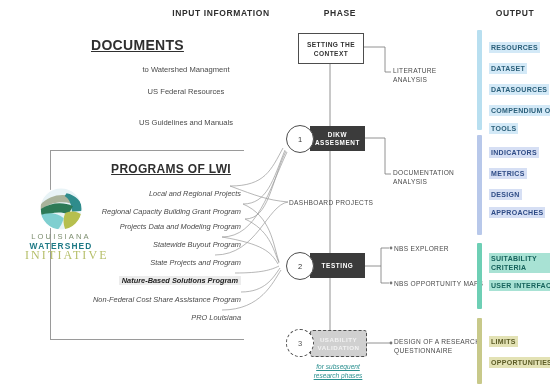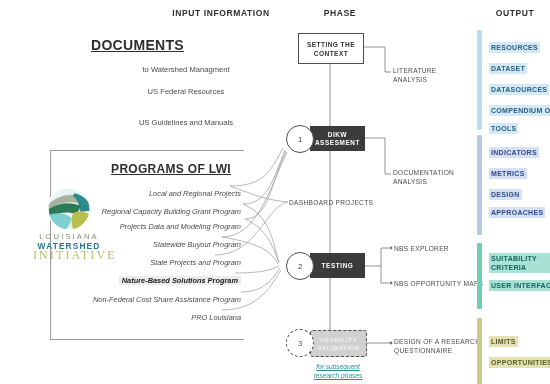--- a/index.html
+++ b/index.html
@@ -113,21 +113,21 @@
   <div class="abs col-head" style="left:448px;top:8px;width:100px;">OUTPUT</div>
   <div class="abs col-head" style="left:263px;top:8px;width:120px;">PHASE</div>
 
   <div class="abs docs-title" style="left:74px;top:37px;width:190px;">DOCUMENTS</div>
   <div class="abs doc-line" style="left:74px;top:64px;width:190px;">to Watershed Managment</div>
   <div class="abs doc-line" style="left:74px;top:86px;width:190px;">US Federal Resources</div>
   <div class="abs doc-line" style="left:74px;top:117px;width:190px;">US Guidelines and Manuals</div>
 
   <div class="abs bracket" style="left:33px;top:150px;width:193px;height:188px;"></div>
 
-  <div class="abs logo-wrap" style="left:16px;top:186px;">
+  <div class="abs logo-wrap" style="left:8px;top:186px;">
     <svg class="logo-mark" viewBox="0 0 100 100">
       <defs>
         <clipPath id="cp">
             <circle cx="50" cy="50" r="46"></circle>
           </clipPath>
       </defs>
       <circle cx="50" cy="50" r="46" fill="#e8f3f6"></circle>
       <g clip-path="url(#cp)">
         <path d="M4 42 C22 22 48 16 70 22 L72 38 C50 32 26 36 6 52 Z" fill="#a9b39b"></path>
         <path d="M62 16 C82 20 96 34 98 54 L74 56 C72 38 68 28 58 22 Z" fill="#2f8c8c"></path>

